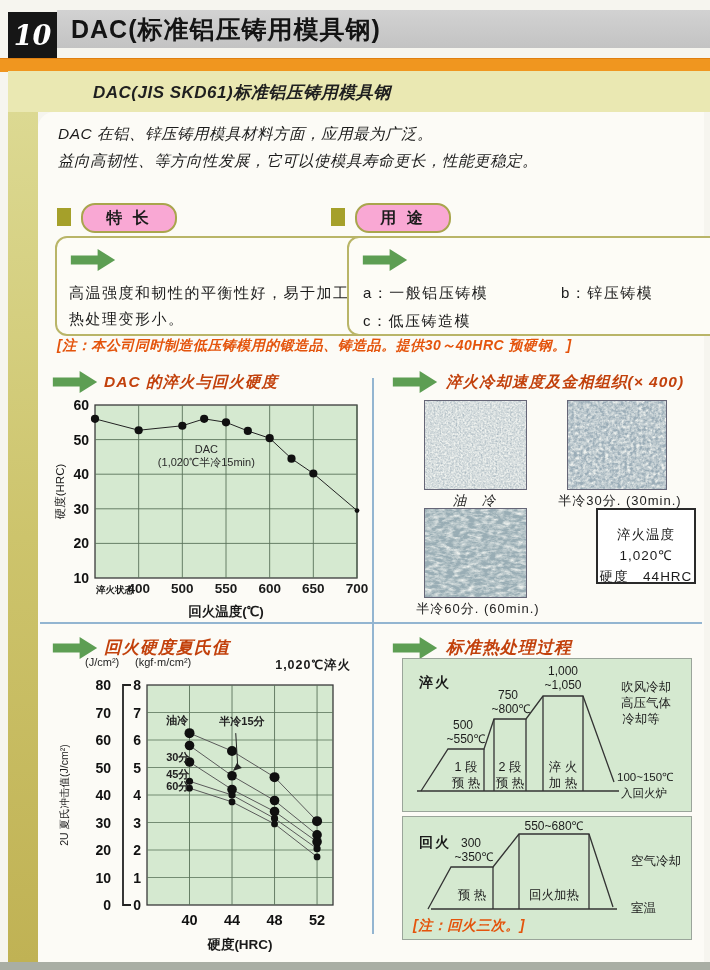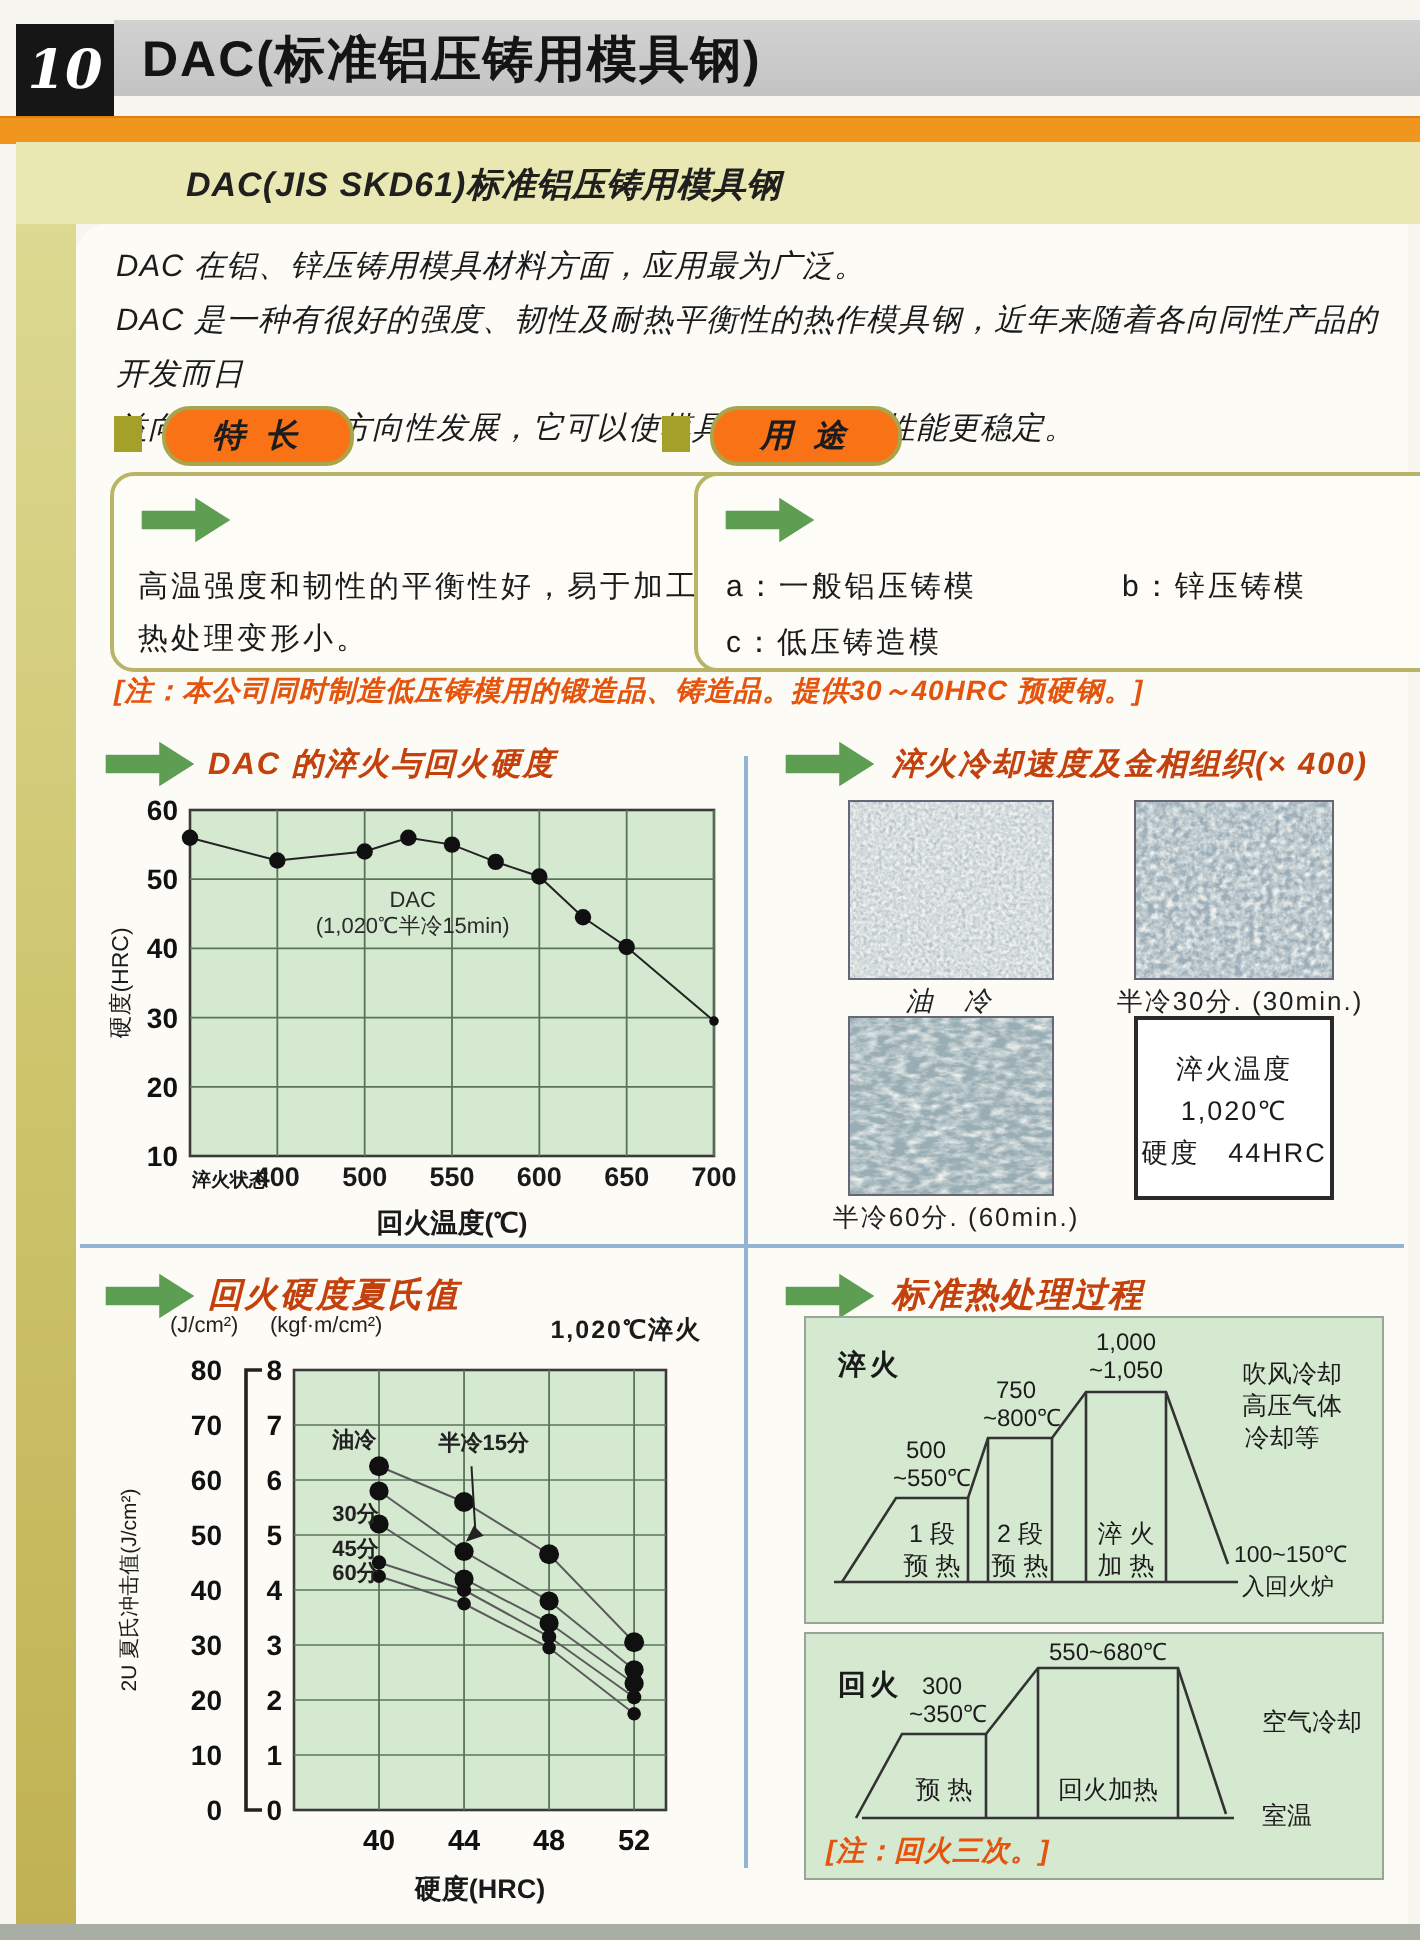--- a/index.html
+++ b/index.html
@@ -18,23 +18,23 @@
   .orange-bar{left:0;top:58px;width:710px;height:13px;background:#f0961f;border-top:1px solid #e07f10;}
   .yellow-band{left:8px;top:71px;width:702px;height:41px;background:#eae8b2;}
   .subtitle{left:93px;top:81px;font-size:17px;font-weight:bold;font-style:italic;color:#1f1f1f;letter-spacing:.5px;}
   .left-band{left:8px;top:112px;width:30px;height:850px;background:linear-gradient(#dcd992,#cdc46c,#c0b254);}
   .content{left:38px;top:112px;width:666px;height:850px;background:#fcfbf6;border-top-left-radius:16px;}
   .bottom-strip{left:0;top:962px;width:710px;height:8px;background:#a9aea4;}
   
   .intro{left:58px;top:120px;width:632px;font-size:15.5px;font-style:italic;font-weight:500;color:#1b1b1b;line-height:27px;letter-spacing:.5px;}
   
   .sq{width:14px;height:18px;background:#a5a02a;}
-  .pill{width:92px;height:26px;border:2px solid #a9a54d;border-radius:14px;background:#f97316;
+  .pill{width:92px;height:26px;border:2px solid #a9a54d;border-radius:14px;background:#f9a8d4;
         display:flex;align-items:center;justify-content:center;
-        font-size:16px;font-weight:bold;font-style:italic;color:#1c1c1c;letter-spacing:3px;}
+        font-size:16px;font-weight:bold;color:#1c1c1c;letter-spacing:3px;}
   .rbox{border:2px solid #b9b568;border-radius:12px;background:#fdfcf6;padding-left:48px;}
   .boxtext{font-size:15px;color:#1b1b1b;letter-spacing:1.5px;}
   .note-red{font-size:14px;font-weight:bold;font-style:italic;color:#e4540c;letter-spacing:.5px;}
   
   .qtitle{font-weight:bold;font-style:italic;color:#c2410c;letter-spacing:1px;}
   .divider{background:#93b5d1;}
   
   .micro{border:1px solid #667;background:#eef1ee;overflow:hidden;}
   .caption{font-size:13.5px;color:#222;text-align:center;letter-spacing:1px;}
   .infobox{background:#fff;border:2px solid #2a2a2a;text-align:center;font-size:13.5px;color:#1b1b1b;line-height:21px;padding-top:14px;box-sizing:border-box;letter-spacing:1px;}
@@ -79,21 +79,20 @@
 <div class="abs orange-bar"></div>
 <div class="abs yellow-band"></div>
 <div class="abs subtitle">DAC(JIS SKD61)标准铝压铸用模具钢</div>
 
 <div class="abs left-band"></div>
 <div class="abs content"></div>
 <div class="abs bottom-strip"></div>
 
 <div class="abs intro">
   <div>DAC 在铝、锌压铸用模具材料方面，应用最为广泛。</div>
-  <div>DAC 是一种有很好的强度、韧性及耐热平衡性的热作模具钢，近年来随着各向同性产品的开发而日</div>
   <div>益向高韧性、等方向性发展，它可以使模具寿命更长，性能更稳定。</div>
 </div>
 
 <div class="abs sq" style="left:57px;top:208px;"></div>
 <div class="abs pill" style="left:81px;top:203px;">特 长</div>
 <div class="abs sq" style="left:331px;top:208px;"></div>
 <div class="abs pill" style="left:355px;top:203px;">用 途</div>
 
 <div class="abs rbox" style="left:55px;top:236px;width:286px;height:96px;">
   <svg class="g-arrow" width="46" height="24" viewBox="0 0 48 26" style="position:absolute;left:13px;top:10px;">
@@ -185,21 +184,21 @@
 <div class="abs caption" style="left:540px;top:492px;width:160px;font-size:13px;">半冷30分. (30min.)</div>
 
 <div class="abs micro" style="left:424px;top:508px;width:101px;height:88px;">
   <svg width="101" height="88">
       <rect width="101" height="88" fill="#eef1ee"></rect>
       <rect width="101" height="88" filter="url(#f-60)"></rect>
     </svg>
 </div>
 <div class="abs caption" style="left:398px;top:600px;width:160px;font-size:13px;">半冷60分. (60min.)</div>
 
-<div class="abs infobox" style="left:567px;top:508px;width:100px;height:92px;">
+<div class="abs infobox" style="left:596px;top:508px;width:100px;height:76px;">
   <div>淬火温度</div>
   <div>1,020℃</div>
   <div>硬度　44HRC</div>
 </div>
 
 <svg class="g-arrow" width="46" height="24" viewBox="0 0 48 26" style="position:absolute;left:52px;top:636px;">
   <polygon points="0,8 29,8 29,1 48,13 29,25 29,18 0,18"></polygon>
 </svg>
 <div class="abs qtitle" style="left:104px;top:636px;font-size:17px;">回火硬度夏氏值</div>
 <svg id="c2" class="abs" style="left:55px;top:652px;" width="310" height="300">

